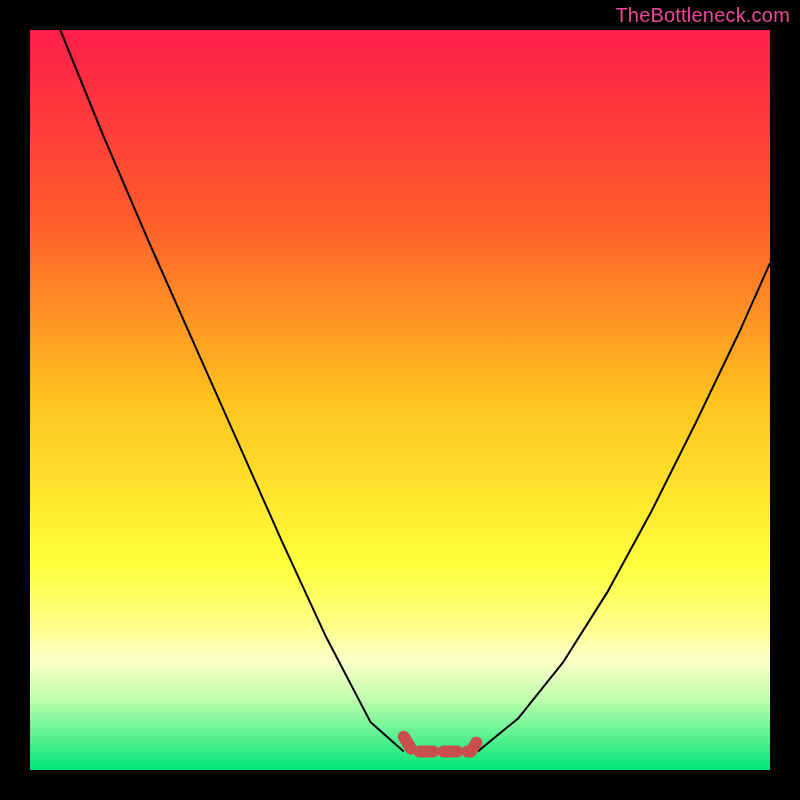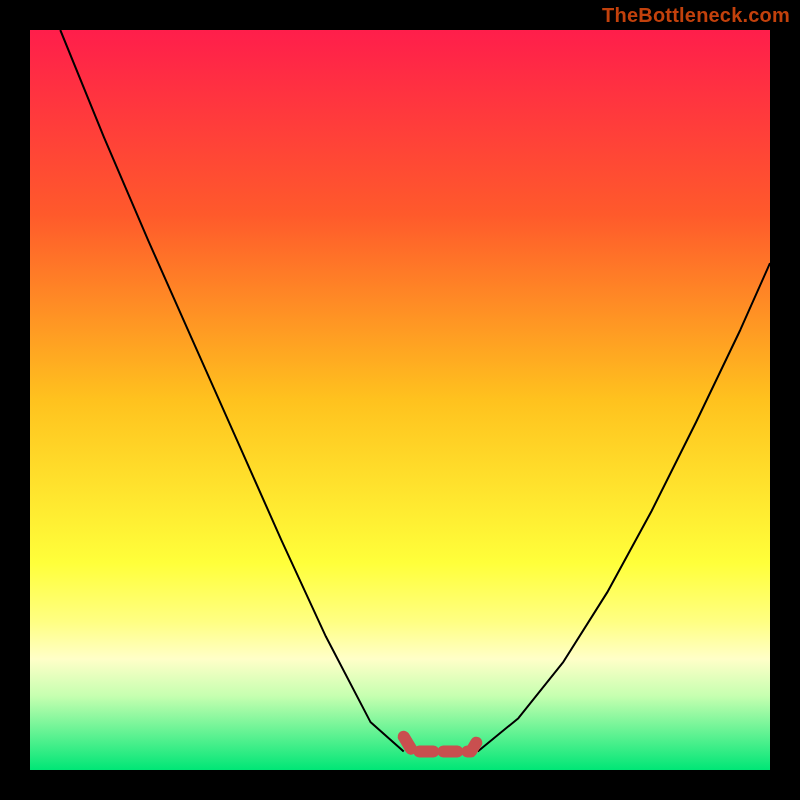--- a/index.html
+++ b/index.html
@@ -16,23 +16,23 @@
     left: 0;
     top: 0;
     width: 800px;
     height: 800px;
     background: #000000;
   }
   .watermark {
     position: absolute;
     top: 4px;
     right: 10px;
-    color: #c2410c;
+    color: #ec4899;
     font-size: 20px;
-    font-weight: bold;
+    font-weight: normal;
     letter-spacing: 0.2px;
     z-index: 20;
   }
   .plot-wrap {
     position: absolute;
     
     left: 30px;
     top: 30px;
     width: 740px;
     height: 740px;

